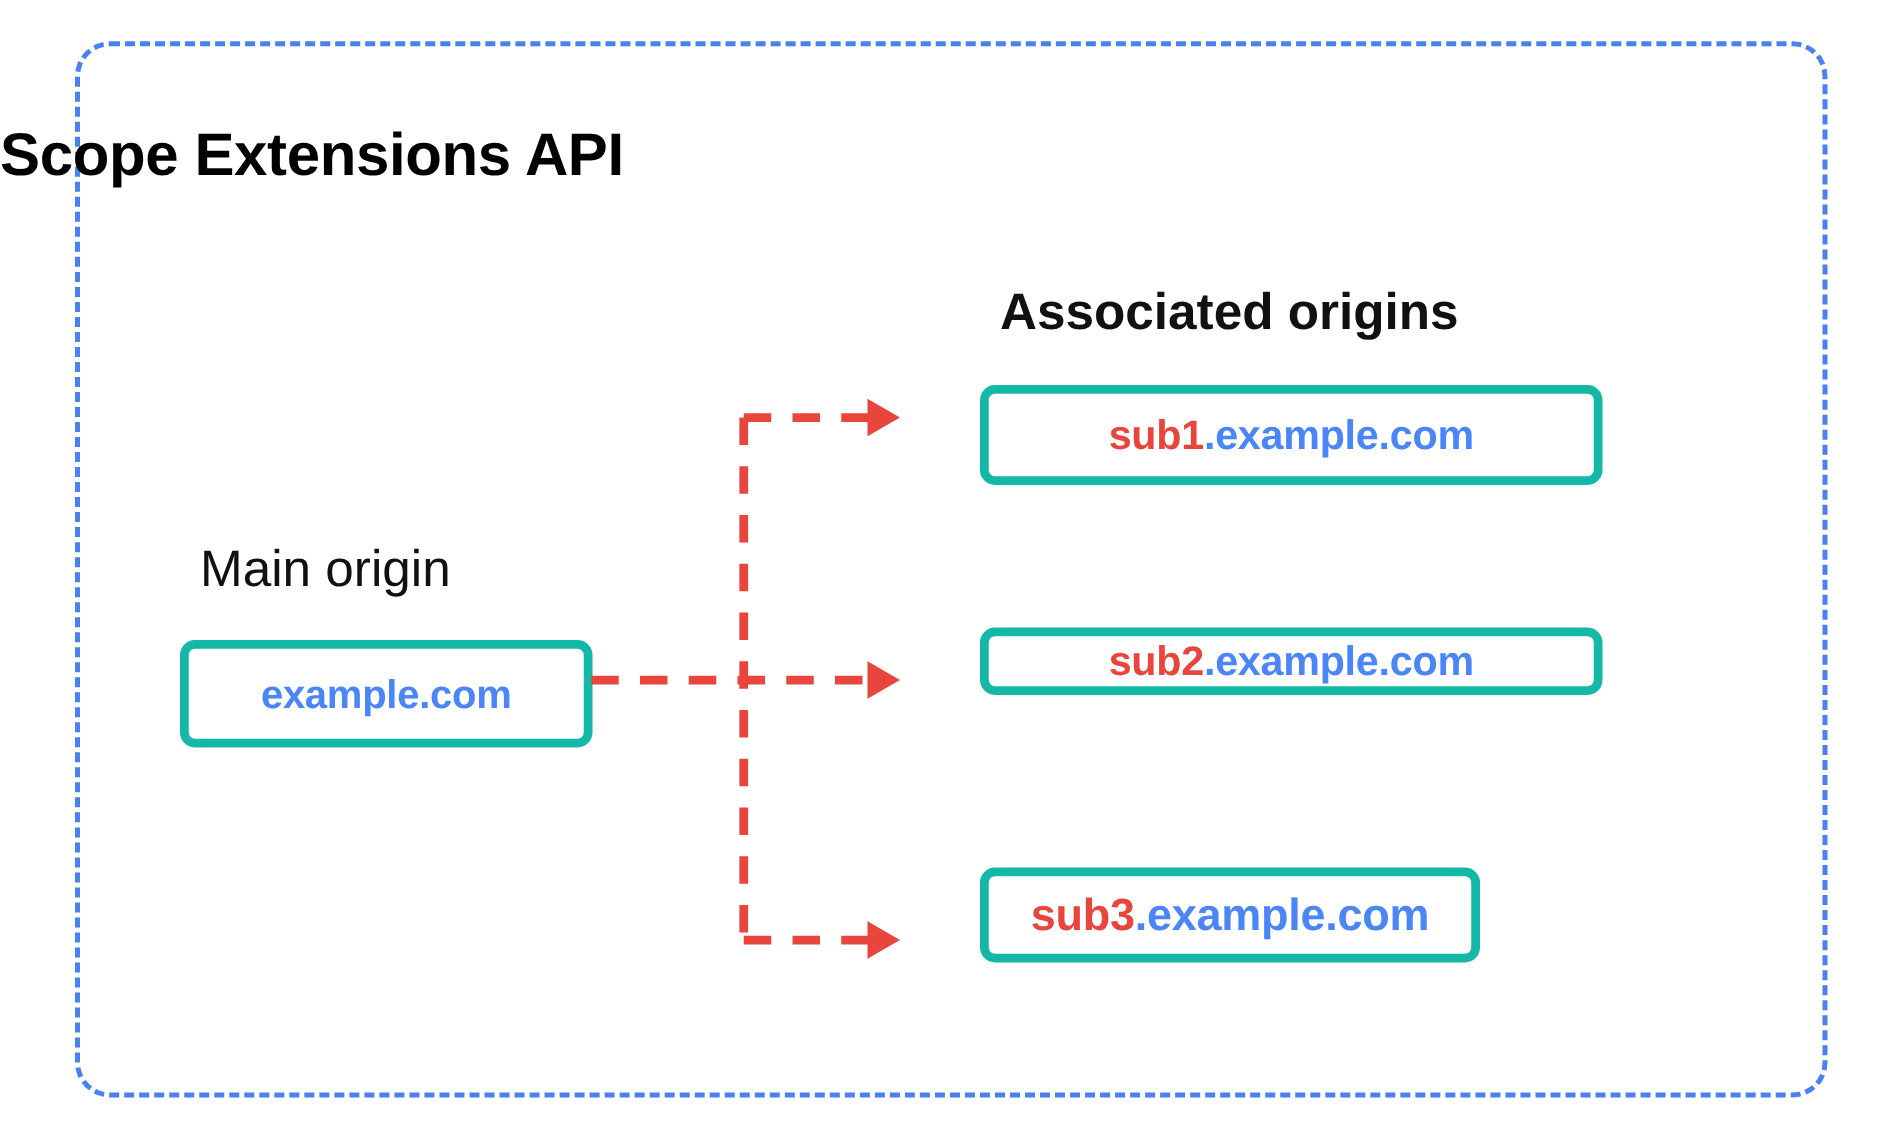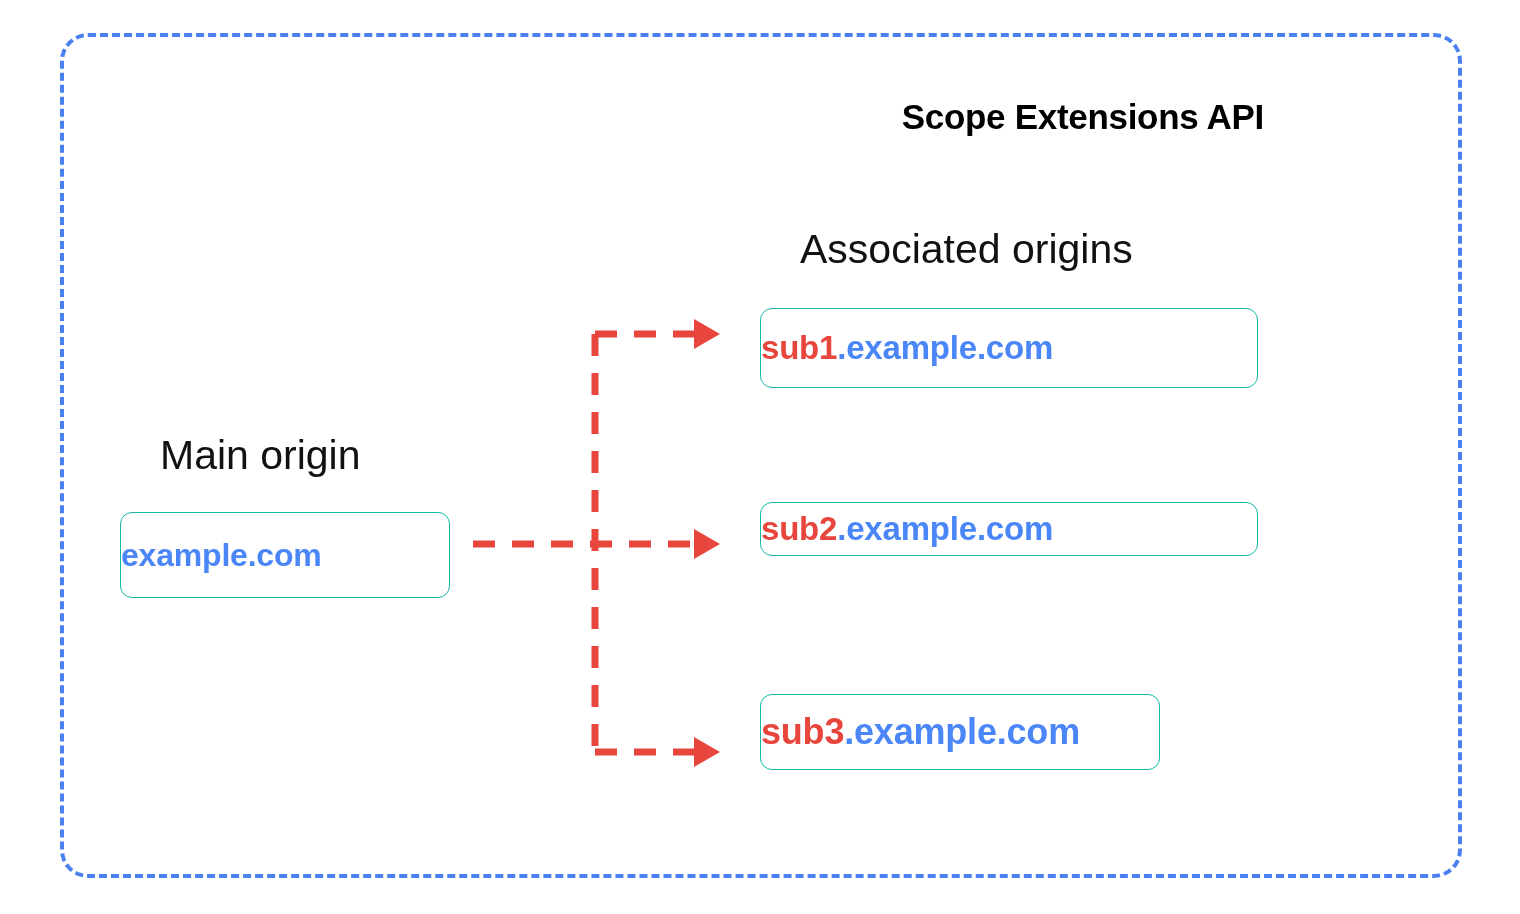--- a/index.html
+++ b/index.html
@@ -31,56 +31,58 @@
     border-radius: 28px;
     background: transparent;
   }
 
   
   #diagram-title {
     position: absolute;
     left: 0;
     top: 96px;
     width: 1264px;
-    text-align: right;
-    font-size: 35px;
+    text-align: left;
+    font-size: 48px;
     font-weight: 700;
     color: #000000;
     letter-spacing: -0.3px;
     line-height: 1.2;
   }
 
   
   .section-label {
     position: absolute;
     font-size: 41px;
     font-weight: 400;
     color: #111111;
     line-height: 1.15;
     white-space: nowrap;
   }
   #label-associated {
     left: 800px;
     top: 226px;
+    font-weight: bold;
   }
   #label-main {
     left: 160px;
     top: 432px;
   }
 
   
   .origin-box {
     position: absolute;
     box-sizing: border-box;
-    border: 1px solid #14b8a6;
+    border: 7px solid #14b8a6;
     border-radius: 12px;
     background: #ffffff;
     display: flex;
     align-items: center;
-    justify-content: flex-start;
+    justify-content: center;
+    margin-left: 24px;
   }
   .origin-text {
     font-size: 33px;
     font-weight: 700;
     letter-spacing: -0.2px;
     white-space: nowrap;
   }
   .sub-part { color: #e8453c; }
   .domain-part { color: #4a86f7; }
 

